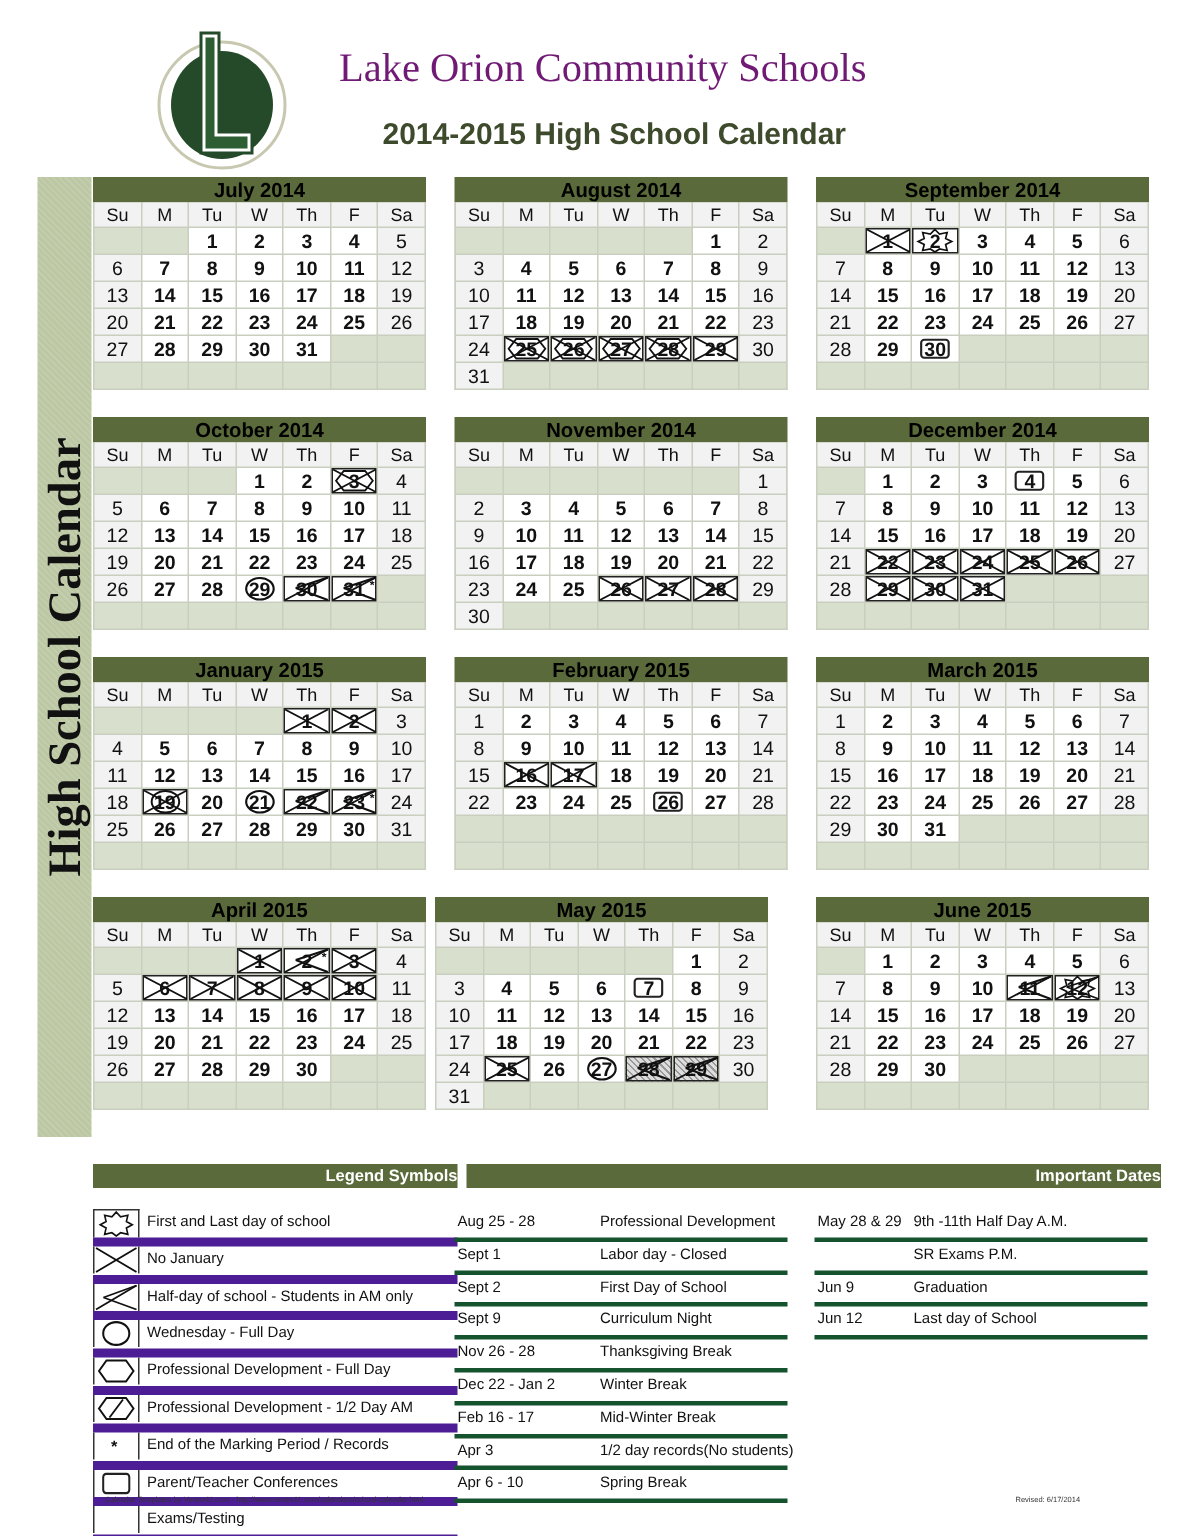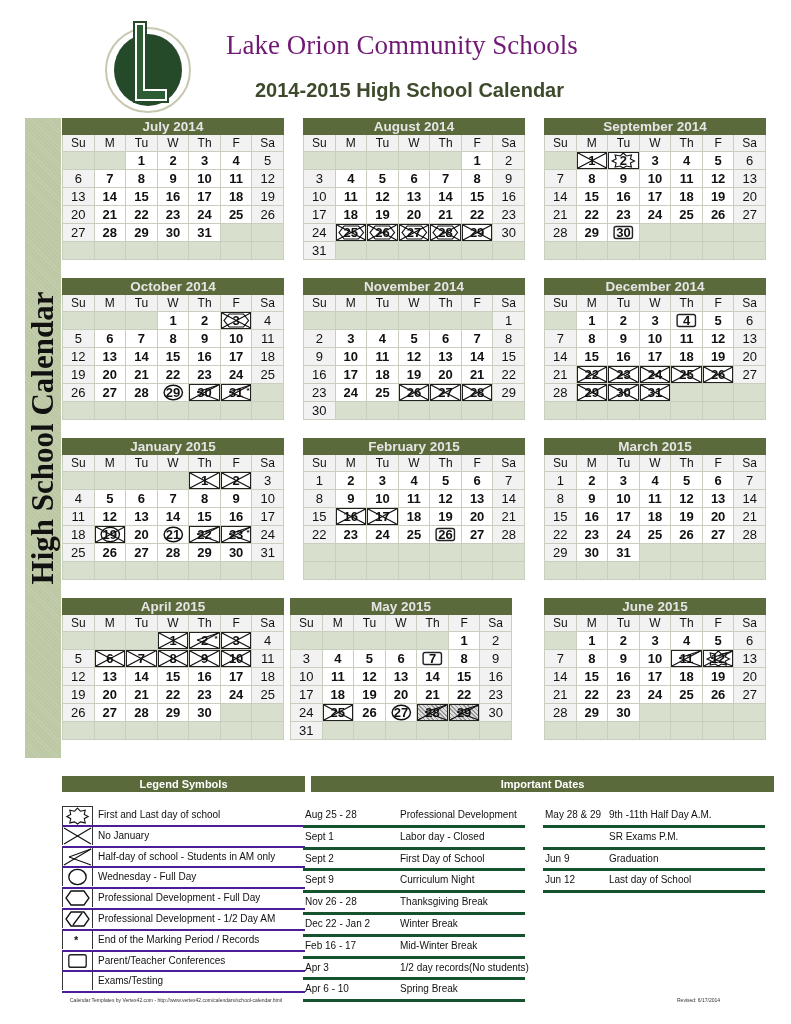--- a/index.html
+++ b/index.html
@@ -5,34 +5,34 @@
   html, body { margin:0; padding:0; background:#fff; }
   body { width:791px; height:1024px; position:relative; overflow:hidden; font-family:"Liberation Sans", sans-serif; color:#111; }
   .logo { position:absolute; left:104px; top:18px; width:88px; height:96px; }
   .title1 { position:absolute; left:226px; top:30px; font-family:"Liberation Serif", serif; font-size:27px; color:#701a75; white-space:nowrap; }
   .title2 { position:absolute; left:255px; top:79px; font-size:20px; font-weight:bold; color:#3e4a2c; white-space:nowrap; }
   .sidebar { position:absolute; left:25px; top:118px; width:36px; height:640px; background:#bcc7a3;
     background-image:repeating-linear-gradient(45deg, rgba(255,255,255,0.12) 0 1px, transparent 1px 3px); }
   .sidebar-text { position:absolute; left:50%; top:50%; transform:translate(-50%,-50%) rotate(-90deg); white-space:nowrap;
     font-family:"Liberation Serif", serif; font-weight:bold; font-size:31px; color:#111; }
   .month { position:absolute; width:222px; }
-  .month-header { background:#5b6a3a; color:#e5e5e5; font-weight:bold; font-size:13.5px; text-align:center; height:17px; line-height:17px; }
+  .month-header { background:#5b6a3a; color:#000000; font-weight:bold; font-size:13.5px; text-align:center; height:17px; line-height:17px; }
   .grid { display:grid; grid-template-columns:repeat(7, 1fr); background:#c9cfbf; gap:1px; border:1px solid #c9cfbf; border-top:none; }
   .dow { background:#f2f2f2; text-align:center; font-size:12px; height:16px; line-height:16px; }
   .cell { background:#fff; text-align:center; font-size:13px; height:17px; line-height:17px; position:relative; }
   .cell.empty { background:#d9dfcd; }
   .cell.weekend { background:#f2f2f2; font-weight:normal; }
   .cell.weekday { font-weight:bold; }
   .mark { position:absolute; inset:0; pointer-events:none; }
   .mark svg { width:100%; height:100%; display:block; }
   .cell.outlined { outline:1.5px solid #222; outline-offset:-1px; }
   .cell.hatched { background:repeating-linear-gradient(45deg, #999 0 1px, #ddd 1px 3px); }
-  .section-bar { position:absolute; height:16px; background:#5b6a3a; color:#fff; font-weight:bold; font-size:11px; text-align:center; line-height:16px; }
+  .section-bar { position:absolute; height:16px; background:#5b6a3a; color:#fff; font-weight:bold; font-size:11px; text-align:right; line-height:16px; }
   .legend { position:absolute; left:62px; top:806px; width:243px; }
-  .legend-row { display:flex; height:18.8px; border-bottom:2px solid #4c1d95; }
+  .legend-row { display:flex; height:18.8px; border-bottom:6px solid #4c1d95; }
   .legend-icon { width:29px; height:18px; border-left:1px solid #333; border-right:1px solid #333; position:relative; flex:none; }
   .legend-row:first-child .legend-icon { border-top:1px solid #333; }
   .legend-label { font-size:10px; line-height:18px; padding-left:5px; white-space:nowrap; }
   .dates-col { position:absolute; top:806px; }
   .date-row { display:flex; height:18.8px; border-bottom:3px solid #14532d; font-size:10px; line-height:18px; }
   .date-when { flex:none; padding-left:2px; }
   .date-what { white-space:nowrap; }
   .footer-left { position:absolute; left:70px; top:997px; font-size:5px; color:#333; white-space:nowrap; }
   .footer-right { position:absolute; left:677px; top:997px; font-size:5px; color:#333; white-space:nowrap; }
 </style>

